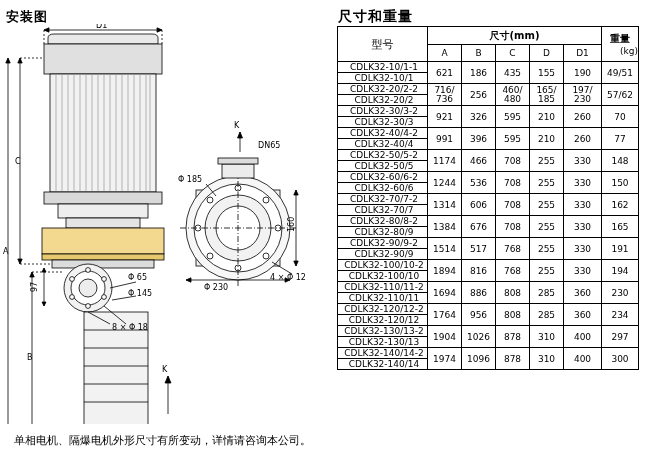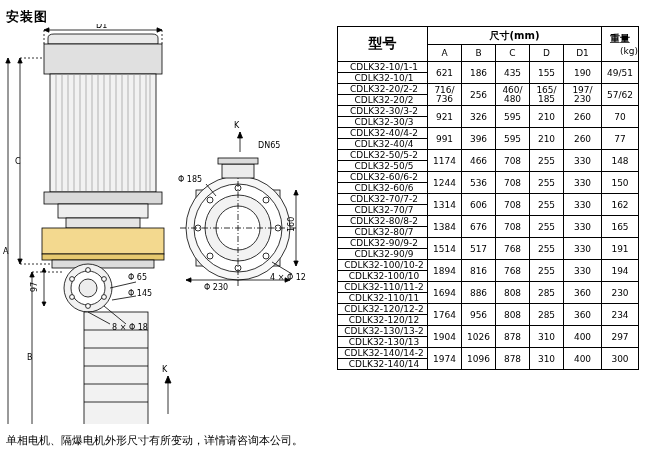--- a/index.html
+++ b/index.html
@@ -11,45 +11,46 @@
     position:relative;
     overflow:hidden;
   }
   .page{position:relative;width:654px;height:448px;}
 
   
   .h-left{position:absolute;left:6px;top:8px;font-size:13px;font-weight:bold;letter-spacing:1px;}
   .h-right{position:absolute;left:338px;top:8px;font-size:14px;font-weight:bold;letter-spacing:1px;}
 
   
-  .footnote{position:absolute;left:6px;top:433px;font-size:11px;}
+  .footnote{position:absolute;left:14px;top:433px;font-size:11px;}
 
   
   .drawing{position:absolute;left:0;top:24px;width:330px;height:400px;}
   svg{display:block;}
 
   
   .tbl-wrap{position:absolute;left:337px;top:26px;}
   table{border-collapse:collapse;font-size:9px;}
   table td,table th{border:1px solid #000;text-align:center;padding:0;font-weight:normal;}
   .modelcol{text-align:center;padding-left:3px;width:86px;white-space:nowrap;}
-  .hdr{font-size:14px;font-weight:bold;}
+  .hdr{font-size:11px;font-weight:normal;}
   .hdr-sm{font-size:10px;font-weight:bold;}
   .r{height:11px;}
   .num{width:33px;}
   .numw{width:37px;}
   .kg{width:36px;}
   .two-line{line-height:1.0;}
 </style>
 </head>
 <body>
 
 <div class="page">
 
   <div class="h-left">安装图</div>
+  <div class="h-right">尺寸和重量</div>
 
   <div class="drawing">
     <svg width="330" height="400" viewBox="0 0 330 400">
       <g stroke="#000" fill="none" stroke-width="0.8">
 
         <path d="M48,20 L48,14 Q48,10 54,10 L152,10 Q158,10 158,14 L158,20 Z" fill="#e9e9e9"></path>
 
         <rect x="44" y="20" width="118" height="30" fill="#e0e0e0"></rect>
 
         <rect x="50" y="50" width="106" height="118" fill="#f2f2f2"></rect>
@@ -321,21 +322,21 @@
           <tr class="r">
             <td class="modelcol">CDLK32-80/8-2</td>
             <td rowspan="2" class="num">1384</td>
             <td rowspan="2" class="num">676</td>
             <td rowspan="2" class="num">708</td>
             <td rowspan="2" class="num">255</td>
             <td rowspan="2" class="numw">330</td>
             <td rowspan="2" class="kg">165</td>
           </tr>
           <tr class="r">
-            <td class="modelcol">CDLK32-80/7</td>
+            <td class="modelcol">CDLK32-80/9</td>
           </tr>
           <tr class="r">
             <td class="modelcol">CDLK32-90/9-2</td>
             <td rowspan="2" class="num">1514</td>
             <td rowspan="2" class="num">517</td>
             <td rowspan="2" class="num">768</td>
             <td rowspan="2" class="num">255</td>
             <td rowspan="2" class="numw">330</td>
             <td rowspan="2" class="kg">191</td>
           </tr>

